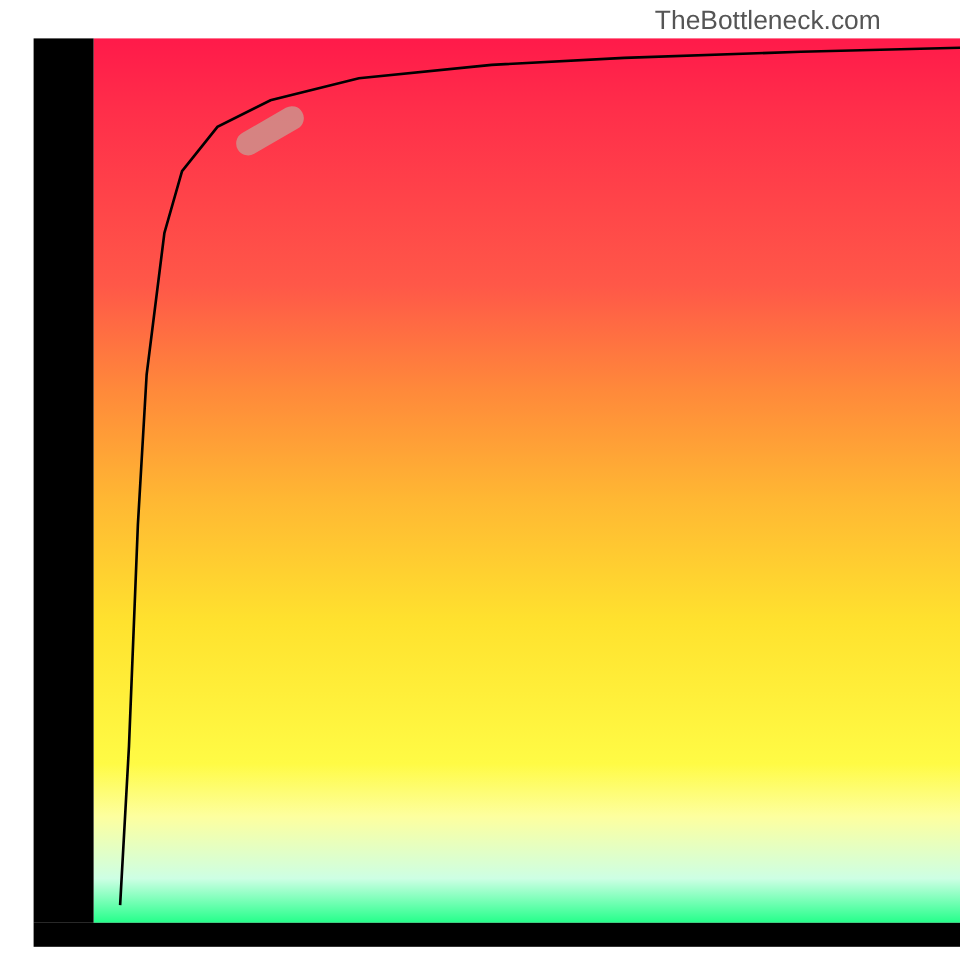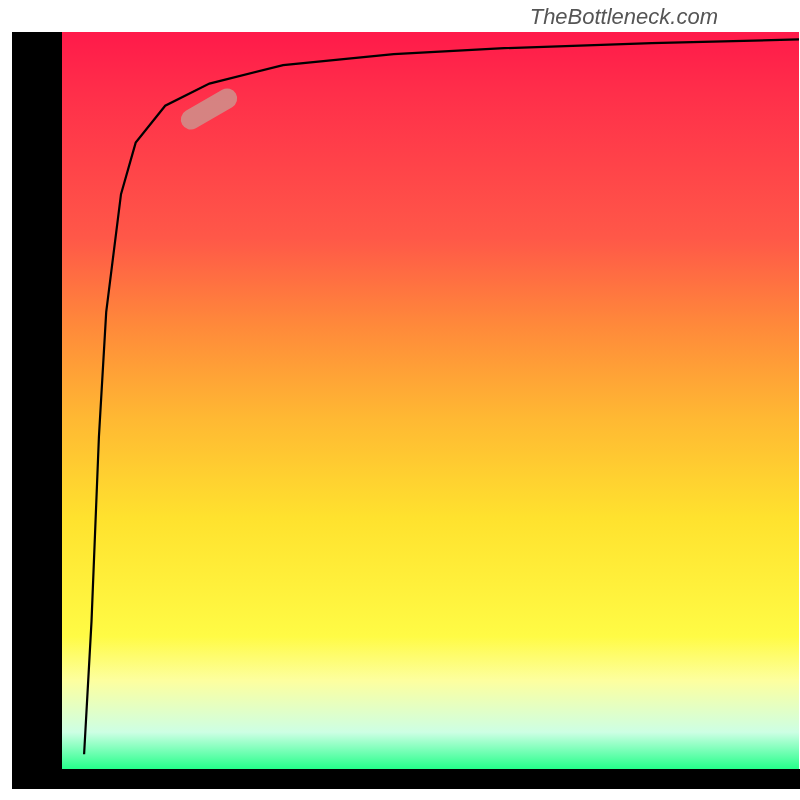--- a/index.html
+++ b/index.html
@@ -8,25 +8,24 @@
       position: absolute;
       top: 4px;
       right: 14px;
       font-size: 22px;
       color: #555;
       font-weight: 400;
       z-index: 20;
     }
     .chart-wrap {
       position: absolute;
-      left: 0;
+      left: 16px;
       top: 0;
       width: 732px;
       height: 800px;
-      font-style: italic;
     }
     .plot-bg {
       position: absolute;
       left: 62px;
       top: 32px;
       width: 737px;
       height: 737px;
       background: linear-gradient(to bottom,
         #ff1a4a 0%,
         #ff2e4a 8%,

